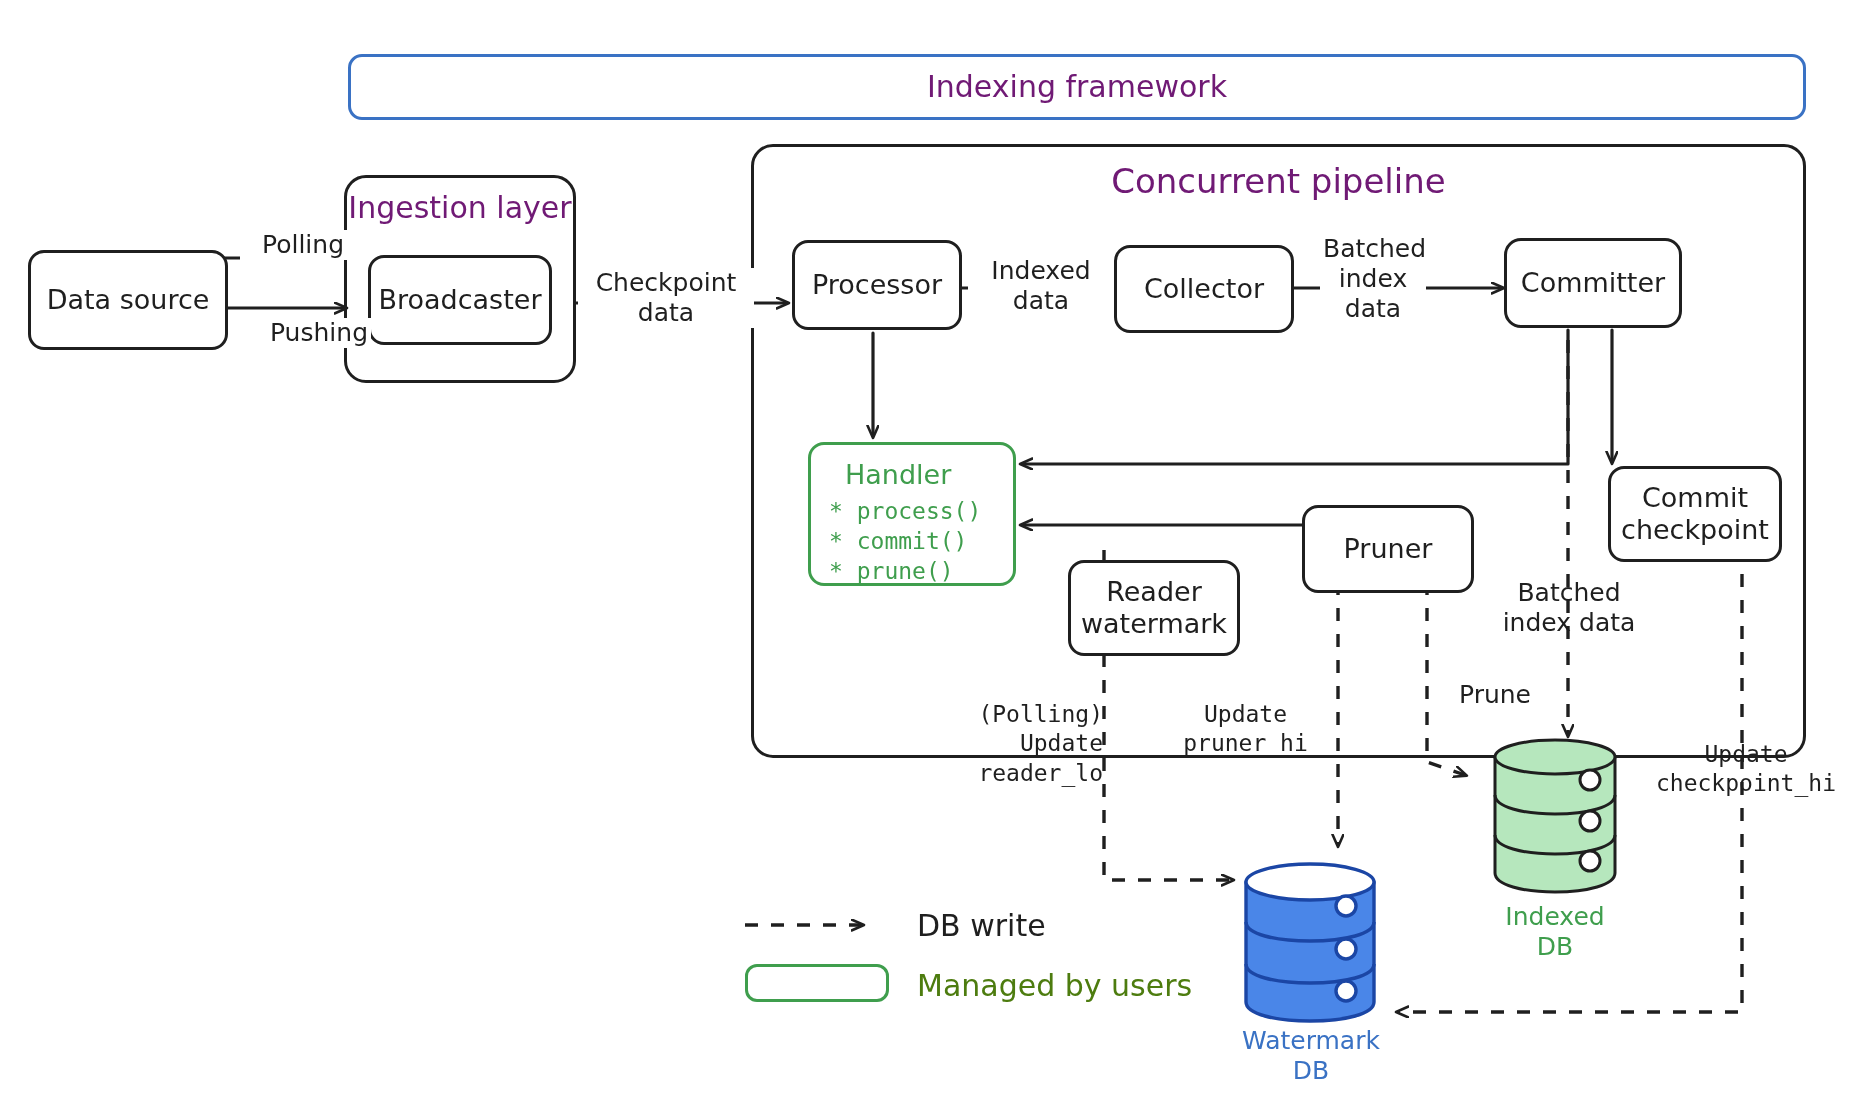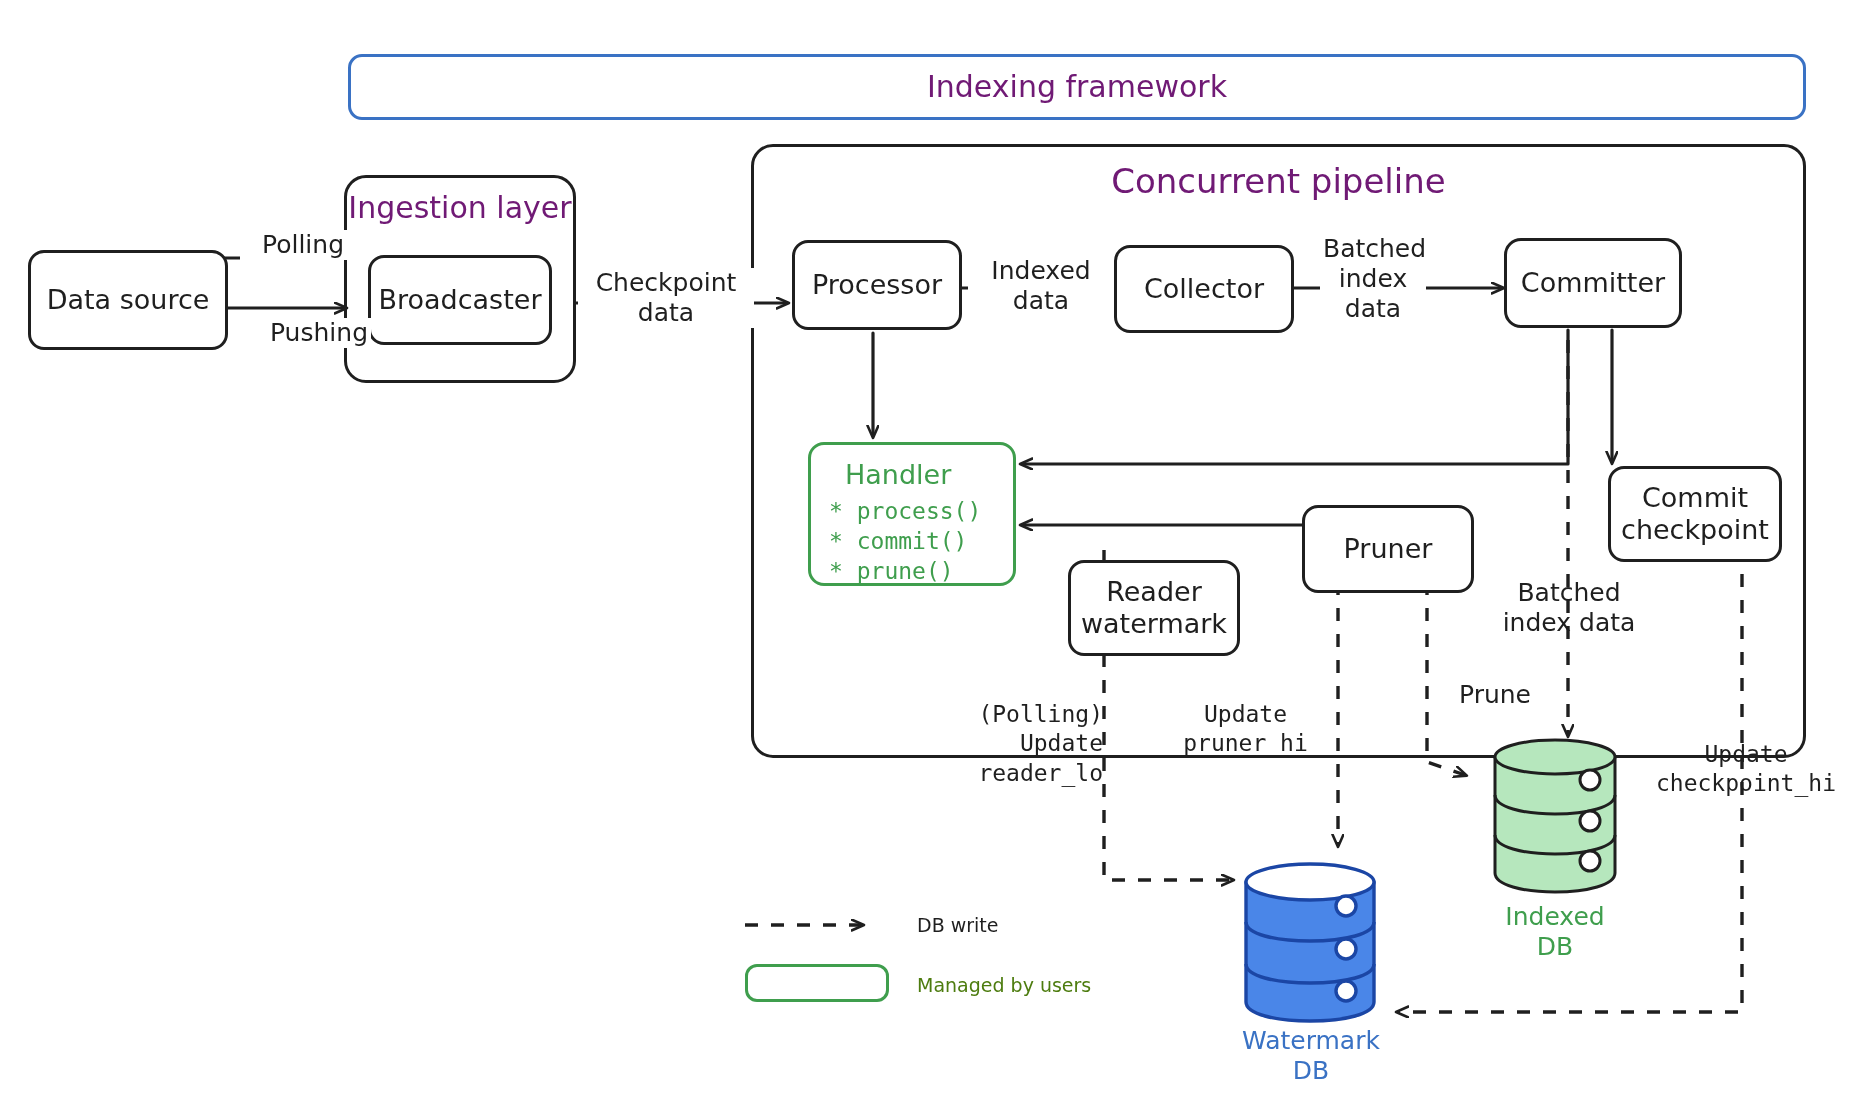--- a/index.html
+++ b/index.html
@@ -128,21 +128,21 @@
   .legend-row {
     display: flex;
     align-items: center;
     height: 46px;
     margin-bottom: 14px;
   }
   .legend-key { width: 150px; position: relative; height: 42px; }
   .legend-text {
     margin-left: 22px;
     font-family: "DejaVu Sans", sans-serif;
-    font-size: 19px;
+    font-size: 30px;
     color: #1f1f1f;
   }
   .legend-text.green { color: #4d7c0f; }
   .legend-swatch {
     width: 144px; height: 38px;
     border: 3px solid #3f9e4d;
     border-radius: 12px;
     box-sizing: border-box;
     background: #fff;
   }

